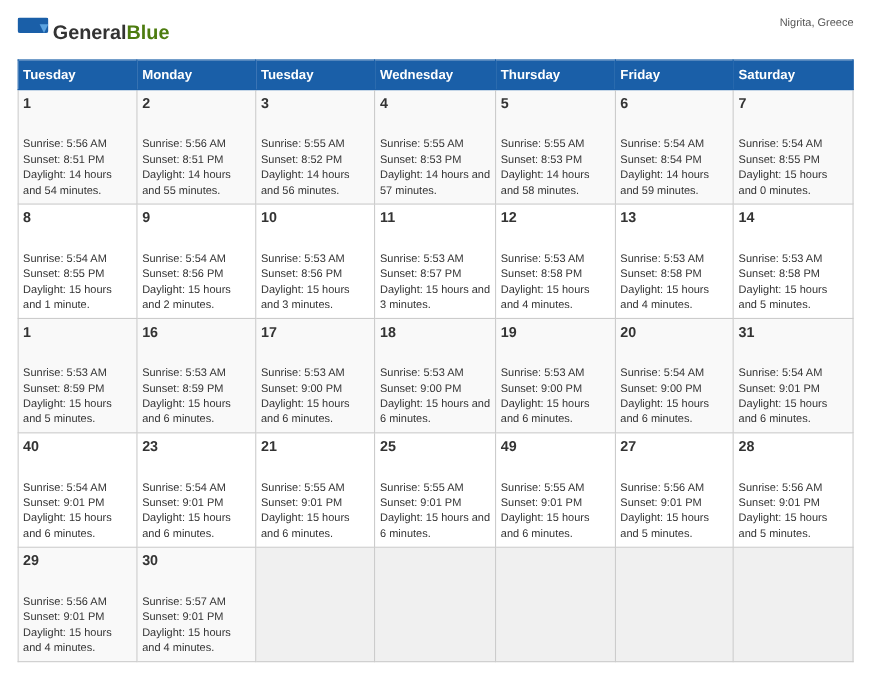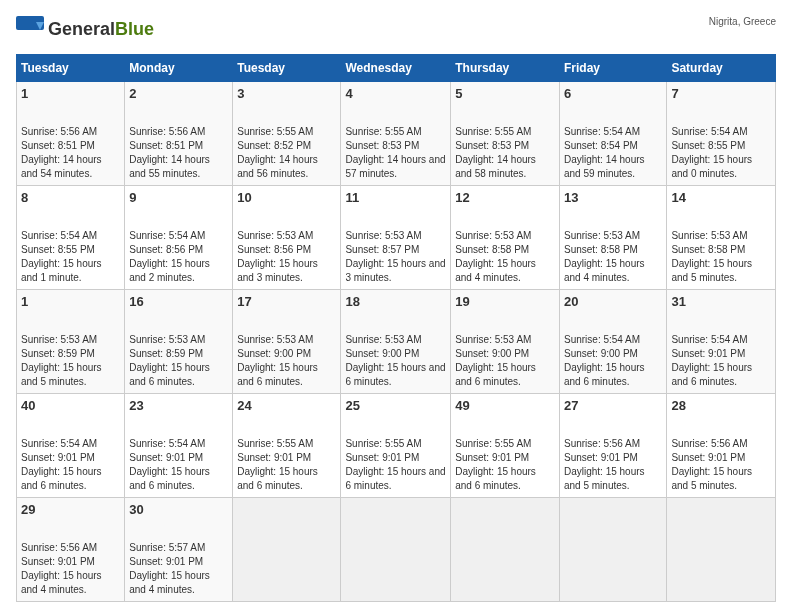--- a/index.html
+++ b/index.html
@@ -309,21 +309,21 @@
       </td>
         <td>
         <span class="day-number">23</span>
         <div class="day-info">
           Sunrise: 5:54 AM<br>
           Sunset: 9:01 PM<br>
           Daylight: 15 hours and 6 minutes.
         </div>
       </td>
         <td>
-        <span class="day-number">24</span>
+        <span class="day-number">21</span>
         <div class="day-info">
           Sunrise: 5:55 AM<br>
           Sunset: 9:01 PM<br>
           Daylight: 15 hours and 6 minutes.
         </div>
       </td>
         <td>
         <span class="day-number">25</span>
         <div class="day-info">
           Sunrise: 5:55 AM<br>

